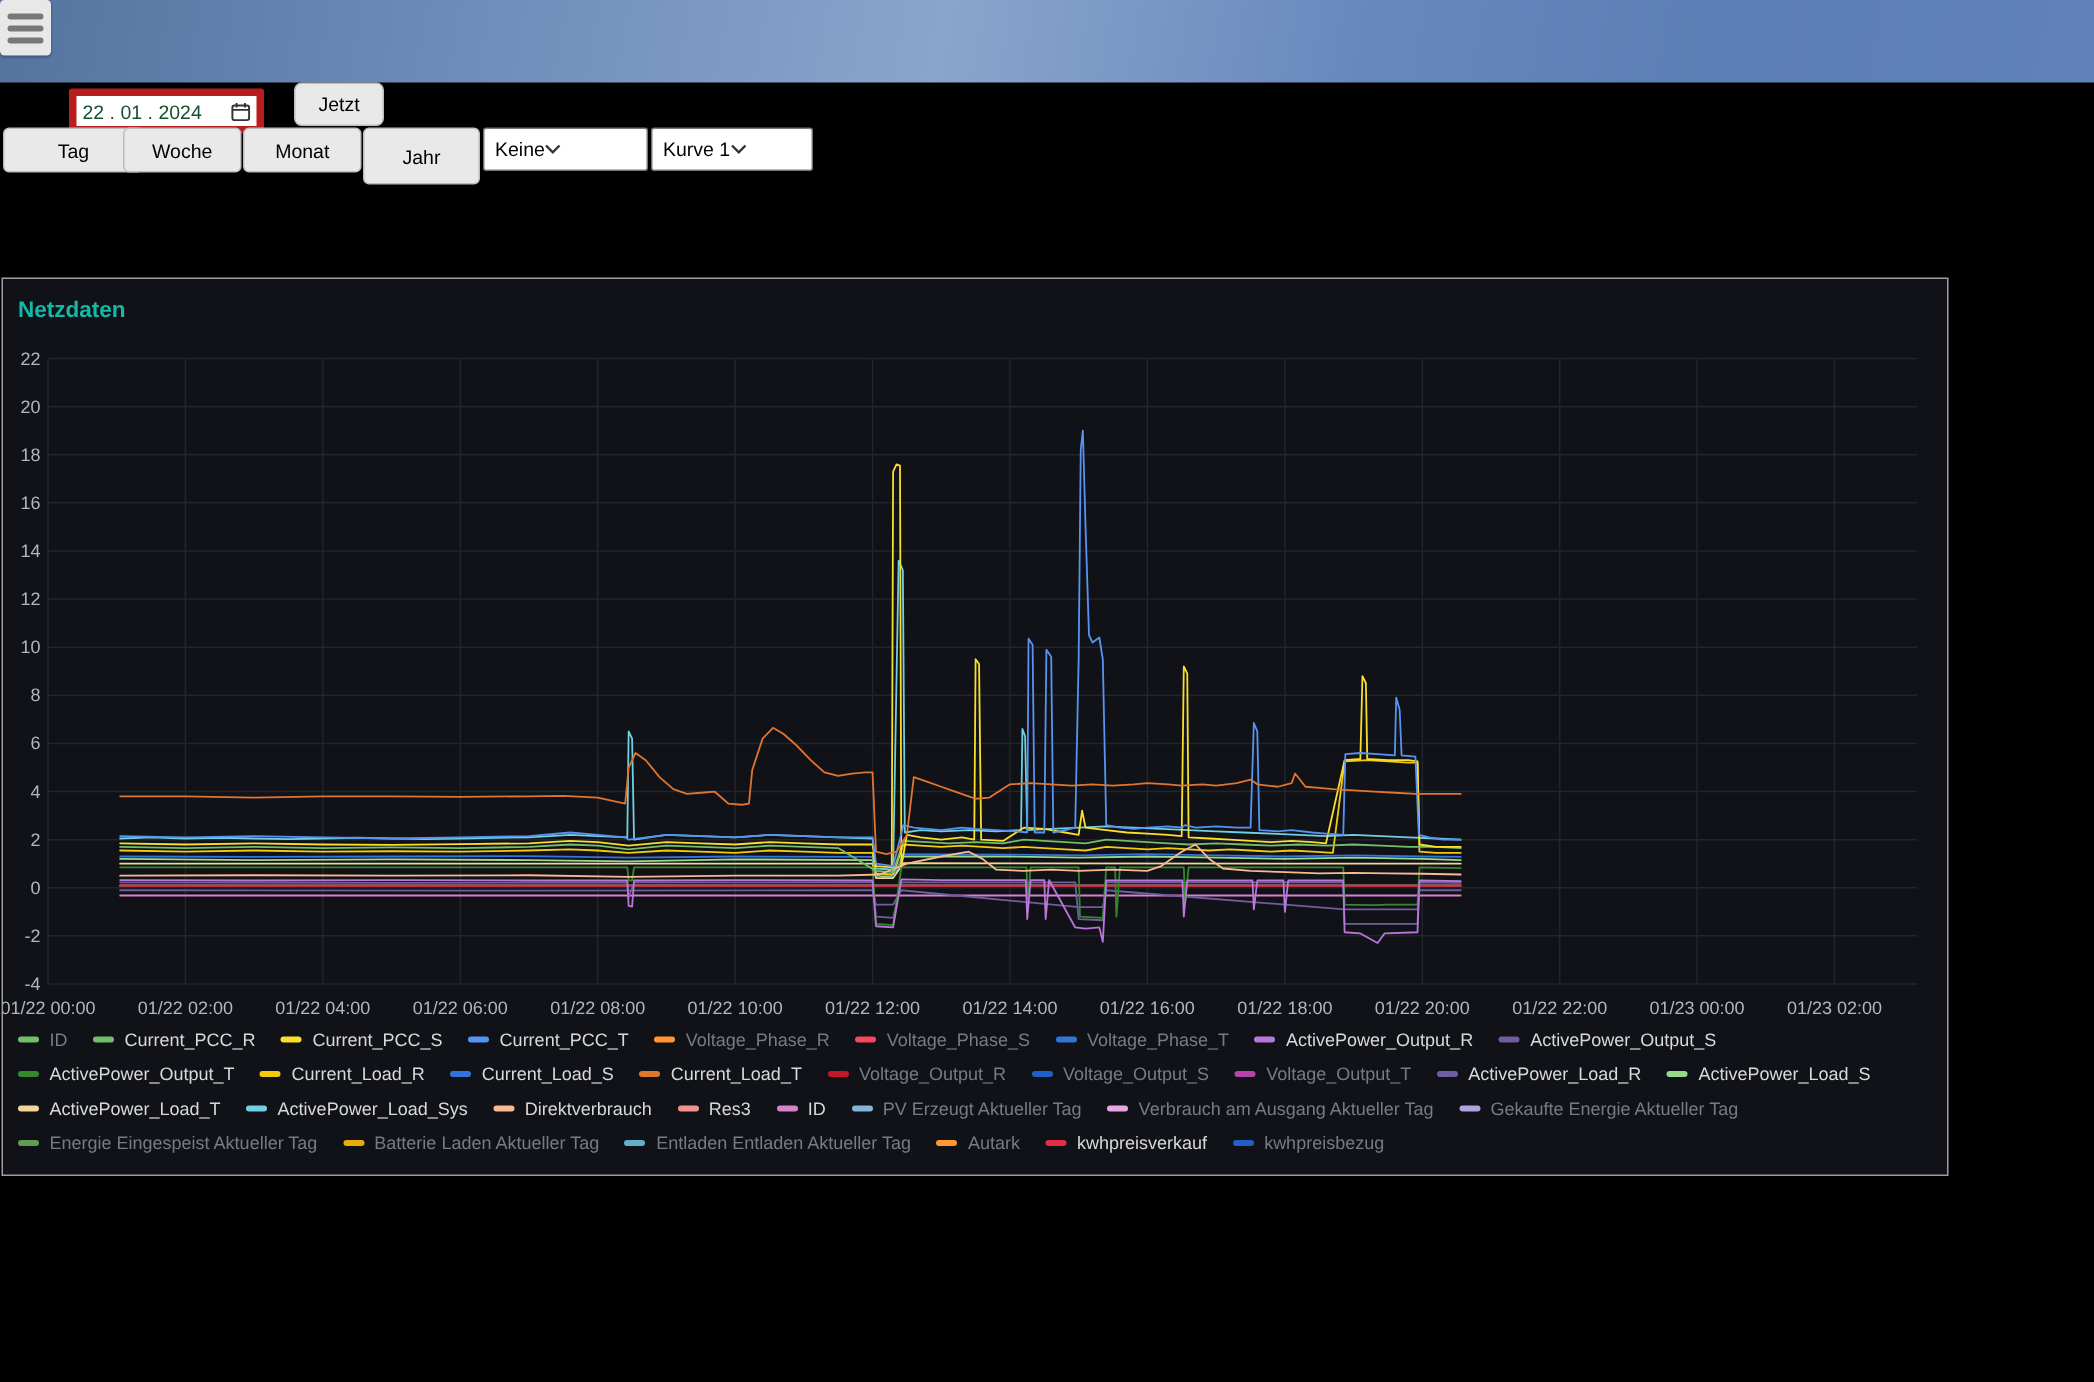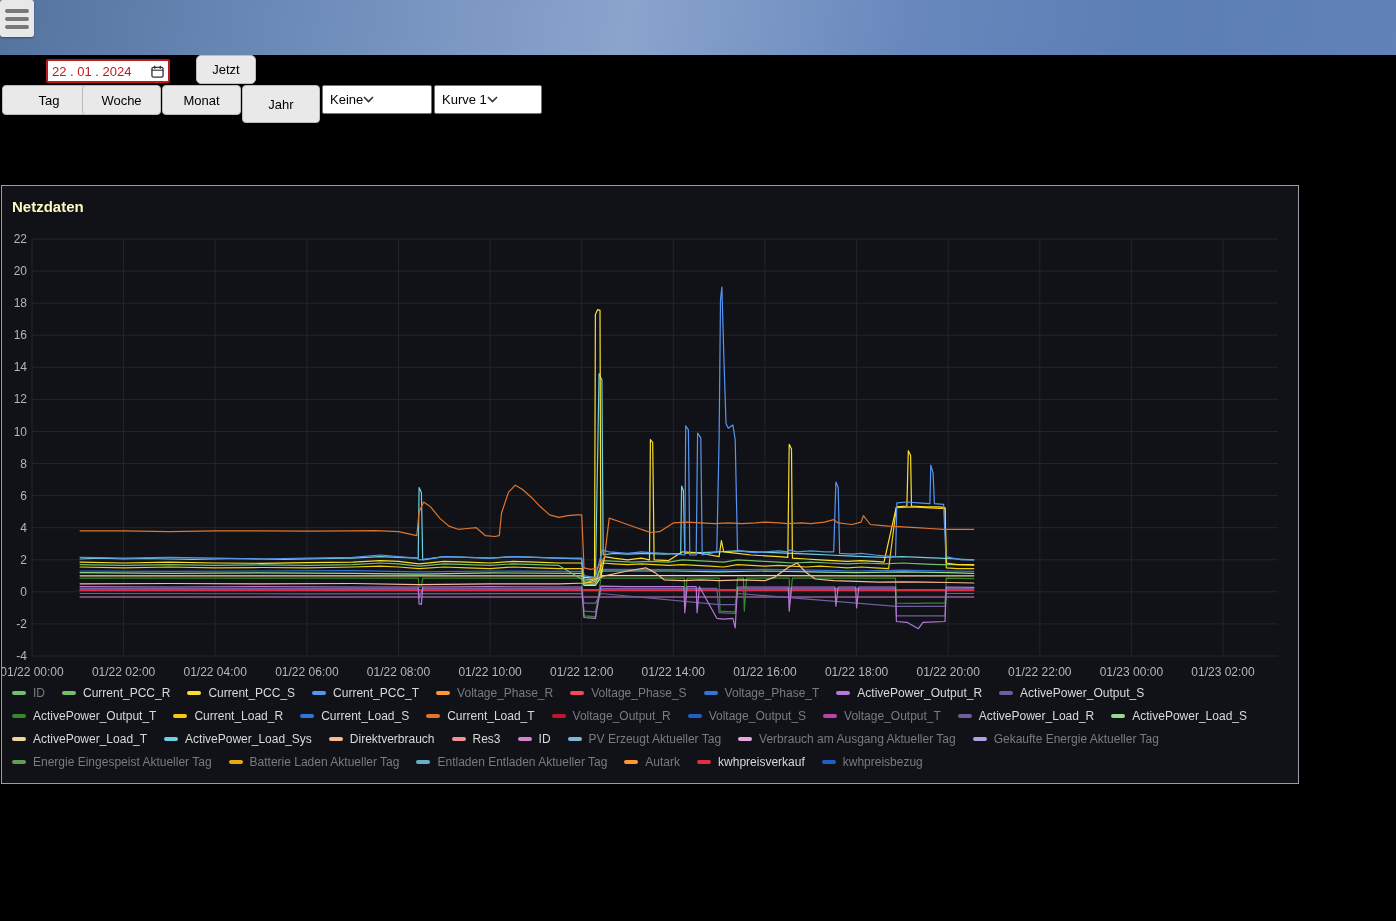--- a/index.html
+++ b/index.html
@@ -11,40 +11,40 @@
   .hamburger{position:absolute;left:0;top:0;width:34px;height:37px;background:#e8e8e8;border-radius:3px;
     display:flex;flex-direction:column;justify-content:center;align-items:center;gap:4px;cursor:pointer;
     box-shadow:0 1px 2px rgba(0,0,0,.35)}
   .hamburger .bar{width:24px;height:4px;background:#787878;border-radius:2px}
 
   .clock{position:absolute;left:38px;top:0;width:640px;height:42px;background:#000;
     color:#2fe636;font-family:"DejaVu Sans Mono",monospace;font-weight:bold;font-size:27px;letter-spacing:1px;
     display:flex;align-items:center;justify-content:center;text-shadow:0 0 5px rgba(46,230,54,.55)}
 
   .date-field{position:absolute;left:46px;top:59px;width:112px;height:20px;background:#fff;
-    border:2px solid #b91c1c;border-radius:2px;display:flex;align-items:center;justify-content:space-between;
-    padding:0 4px;font-size:13px;color:#b91c1c;cursor:text}
+    border:5px solid #b91c1c;border-radius:2px;display:flex;align-items:center;justify-content:space-between;
+    padding:0 4px;font-size:13px;color:#14532d;cursor:text}
 
   .btn{background:#e9e9e9;border:1px solid #bdbdbd;border-radius:4px;color:#000;font-size:13px;
     display:flex;align-items:center;justify-content:center;cursor:pointer;position:absolute;box-sizing:border-box}
   .btn-jetzt{left:196px;top:55px;width:60px;height:29px;border-radius:5px}
   .btn-tag{left:2px;top:85px;width:94px;height:30px}
   .btn-woche{left:82px;top:85px;width:79px;height:30px}
   .btn-monat{left:162px;top:85px;width:79px;height:30px}
   .btn-jahr{left:242px;top:85px;width:78px;height:38px}
 
   .select{position:absolute;top:85px;height:29px;background:#fff;border:1px solid #767676;border-radius:2px;
     font-size:13px;color:#000;display:flex;align-items:center;
     padding:0 7px;cursor:pointer;box-sizing:border-box}
   .select-curve-filter{left:322px;width:110px}
   .select-curve{left:434px;width:108px}
 
   .panel{position:absolute;left:1px;top:185px;width:1296px;height:597px;background:#111217;
     border:1px solid #9b9da3;overflow:hidden;box-sizing:content-box}
-  .panel-title{position:absolute;left:10px;top:12px;font-size:15px;font-weight:600;color:#fef9c3}
+  .panel-title{position:absolute;left:10px;top:12px;font-size:15px;font-weight:600;color:#14b8a6}
   #chart-svg{position:absolute;left:0;top:0;display:block}
   #chart-svg text{font-family:"Liberation Sans",sans-serif;font-size:12px;fill:#b4b6bd}
 
   #legend{position:absolute;left:10px;top:500px;width:1278px;display:flex;flex-wrap:wrap;
     column-gap:17px;row-gap:9px}
   .legend-item{display:flex;align-items:center;gap:7px;font-size:12px;color:#d8d9da;cursor:pointer;white-space:nowrap}
   .legend-item.dim{color:#767b85}
   .legend-marker{width:14px;height:4px;border-radius:2px;flex:0 0 auto}
 </style>
 </head>

